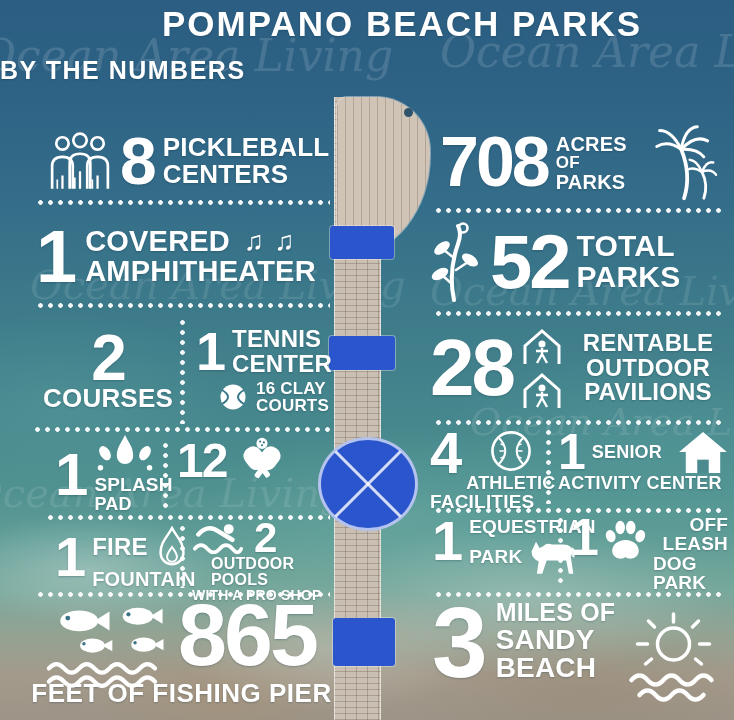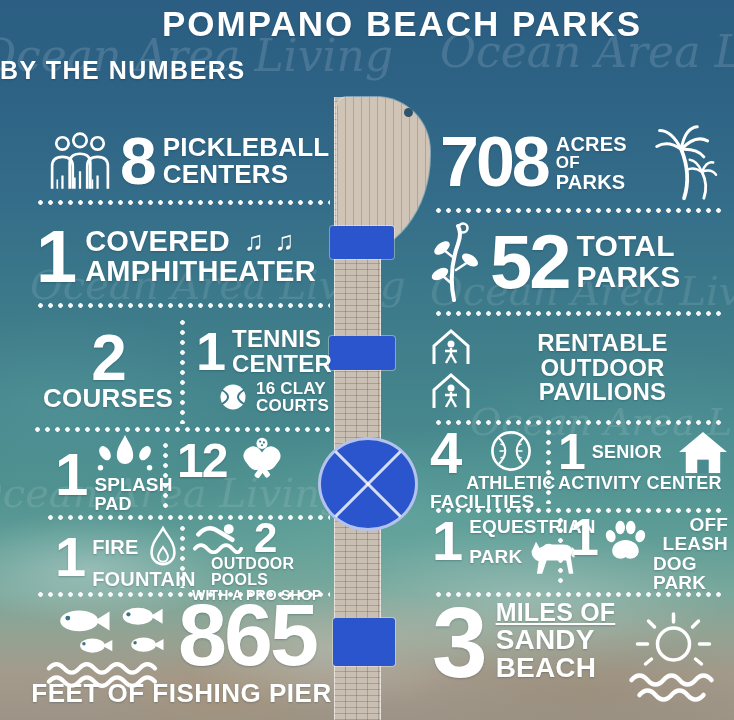--- a/index.html
+++ b/index.html
@@ -207,21 +207,21 @@
       </span>
     </span>
   </div>
 
   <div class="hdots" style="left:48px;top:515px;width:282px;"></div>
 
   <div class="blk" style="left:55px;top:524px;width:122px;height:66px;gap:8px;">
     <span class="num" style="font-size:56px;">1</span>
     <span class="col">
       <span class="row" style="gap:6px;">
-        <span class="lbl" style="font-size:20px;">FIRE</span>
+        <span class="lbl" style="font-size:24px;">FIRE</span>
         <span>
           <svg width="36" height="44" viewBox="0 0 44 52" stroke="#fff" stroke-width="3" fill="none">
             <path d="M22,3 C16,14 8,20 8,33 a14,14 0 0 0 28,0 C36,20 28,14 22,3 Z"></path>
             <path d="M22,26 c-4,6 -6,8 -6,12 a6,6 0 0 0 12,0 c0,-4 -2,-6 -6,-12 Z" stroke-width="2.4"></path>
           </svg>
         </span>
       </span>
       <span class="lbl" style="font-size:20px;">FOUNTAIN</span>
     </span>
   </div>
@@ -307,20 +307,21 @@
     <span class="num" style="font-size:76px;letter-spacing:-3px;">52</span>
     <span class="col lbl" style="font-size:30px;">
       <span>TOTAL</span>
       <span>PARKS</span>
     </span>
   </div>
 
   <div class="hdots" style="left:436px;top:311px;width:288px;"></div>
 
   <div class="blk" style="left:430px;top:322px;width:295px;height:92px;gap:8px;">
+    <span class="num" style="font-size:80px;letter-spacing:-3px;">28</span>
     <span class="col" style="gap:4px;">
       <span>
         <svg width="42" height="40" viewBox="0 0 42 40" stroke="#fff" fill="none" stroke-width="3">
           <path d="M4,38 V20 L21,5 L38,20 V38"></path>
           <circle cx="21" cy="18" r="3.5" fill="#fff" stroke="none"></circle>
           <path d="M21,22 V30 M21,28 L16,37 M21,28 L26,37 M15,25 H27" stroke-width="2.4"></path>
         </svg>
       </span>
       <span>
         <svg width="42" height="40" viewBox="0 0 42 40" stroke="#fff" fill="none" stroke-width="3">
@@ -408,21 +409,21 @@
       <span>LEASH</span>
       <span>DOG PARK</span>
     </span>
   </div>
 
   <div class="hdots" style="left:436px;top:592px;width:288px;"></div>
 
   <div class="blk" style="left:432px;top:600px;width:296px;height:110px;gap:10px;align-items:flex-start;">
     <span class="num" style="font-size:100px;">3</span>
     <span class="col lbl" style="font-size:28px;">
-      <span style="font-size:25px;text-decoration:underline;">MILES OF</span>
+      <span style="font-size:25px;">MILES OF</span>
       <span>SANDY</span>
       <span>BEACH</span>
     </span>
     <span style="margin-top:6px;">
       <svg width="96" height="100" viewBox="0 0 95 100" stroke="#fff" fill="none" stroke-linecap="round">
         <circle cx="48" cy="38" r="16" stroke-width="3.5"></circle>
         <path d="M48,8 V16 M73,15 L67,21 M23,15 L29,21 M12,38 H22 M74,38 H84 M20,58 L26,53 M76,58 L70,53" stroke-width="3.5"></path>
         <path d="M6,74 q8,-9 16,0 t16,0 t16,0 t16,0 t16,0" stroke-width="4.5"></path>
         <path d="M14,89 q8,-9 16,0 t16,0 t16,0 t16,0" stroke-width="4.5"></path>
       </svg>

